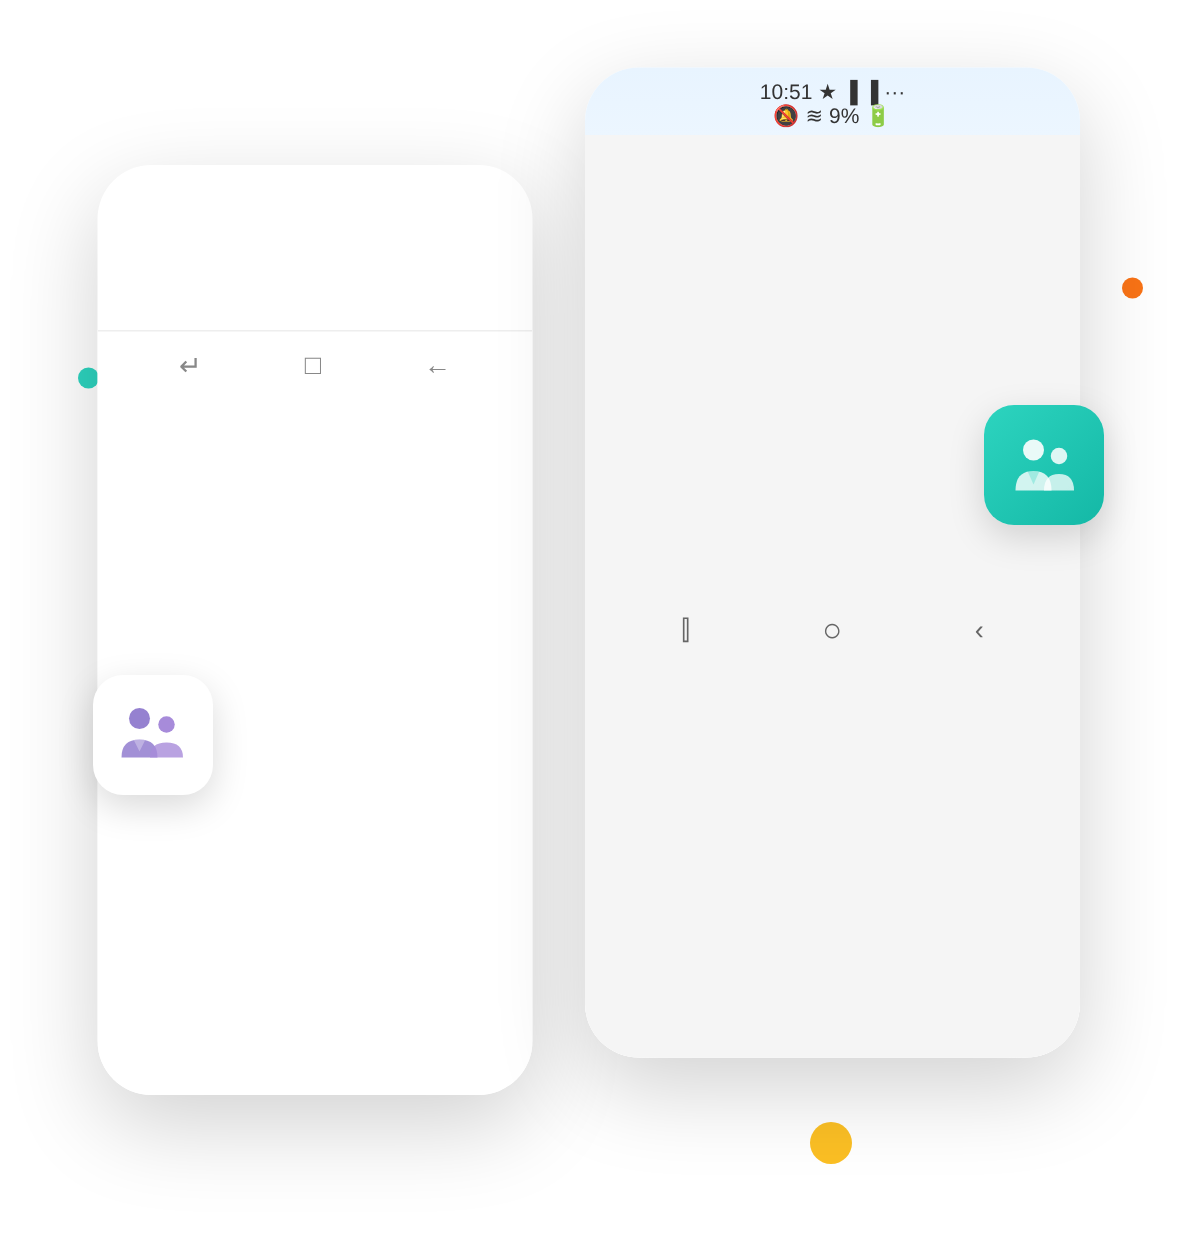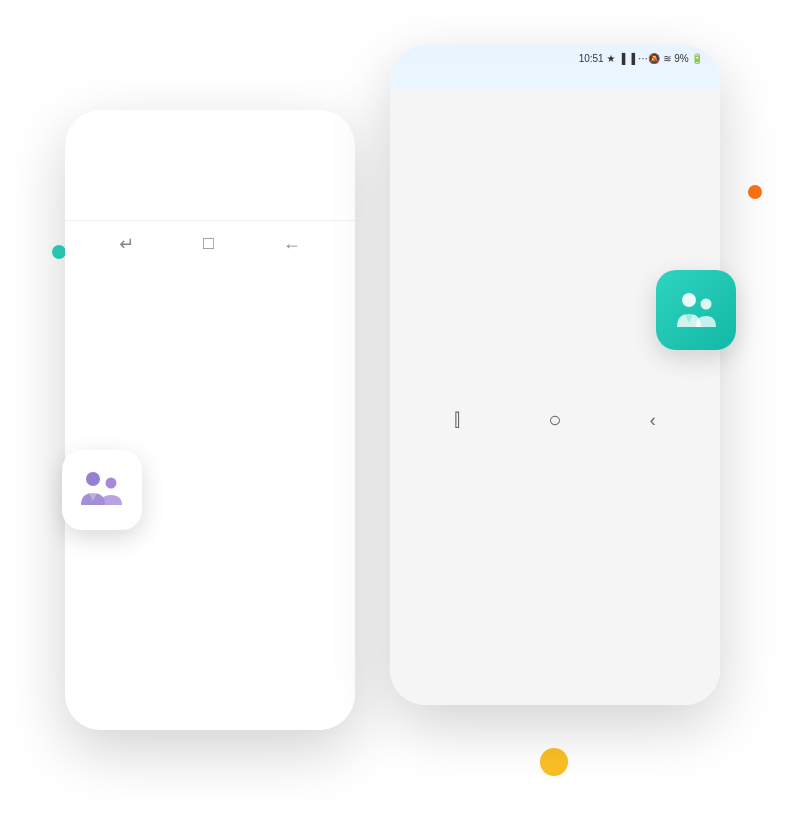--- a/index.html
+++ b/index.html
@@ -254,21 +254,21 @@
 
   <div class="phone-left bottom-nav">
     <span class="bottom-nav-icon">↵</span>
     <span class="bottom-nav-icon">□</span>
     <span class="bottom-nav-icon">←</span>
   </div>
 </div>
 
 <div class="phone phone-right right-phone-bg">
 
-  <div style="display:flex;justify-content:flex-end;align-items:center;padding:8px 16px 4px;font-size:10px;color:#333;">
+  <div style="display:flex;justify-content:space-between;align-items:center;padding:8px 16px 4px;font-size:14px;color:#333;flex-direction:column;">
     <span>10:51 ★ ▐ ▐ ···</span>
     <span>🔕 ≋ 9% 🔋</span>
   </div>
 
   <div class="famisafe-header">
 
     <svg width="36" height="36" viewBox="0 0 36 36" fill="none">
       <circle cx="18" cy="13" r="6" fill="#7b61c4"></circle>
       <path d="M8 30 Q8 22 18 22 Q28 22 28 30" fill="#7b61c4"></path>
 

